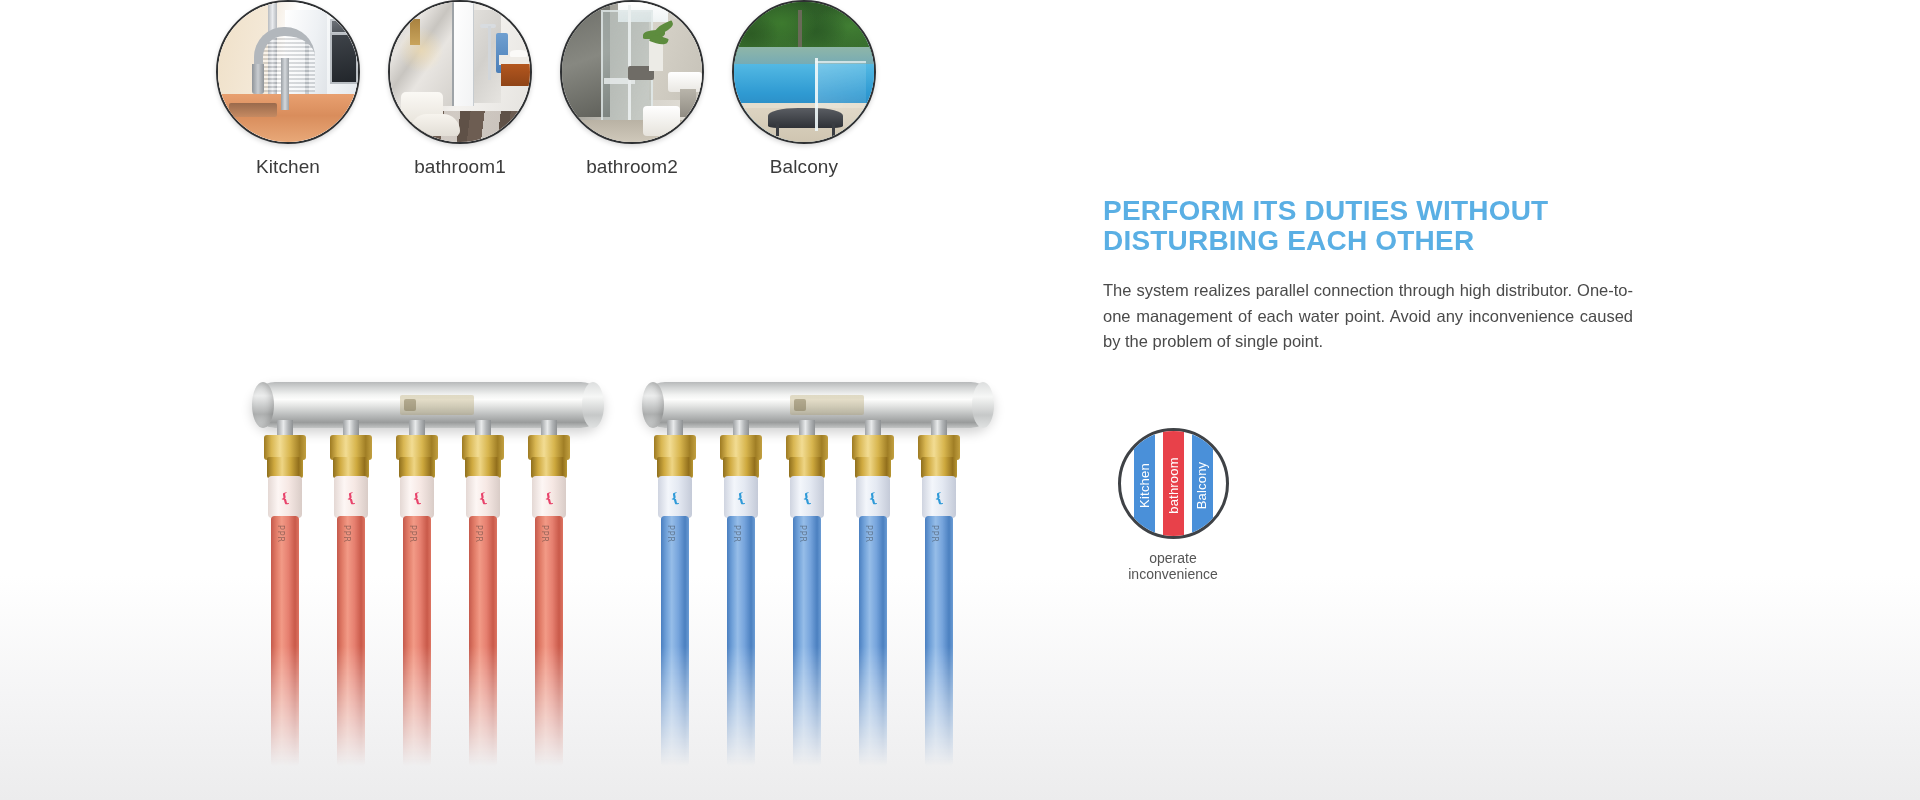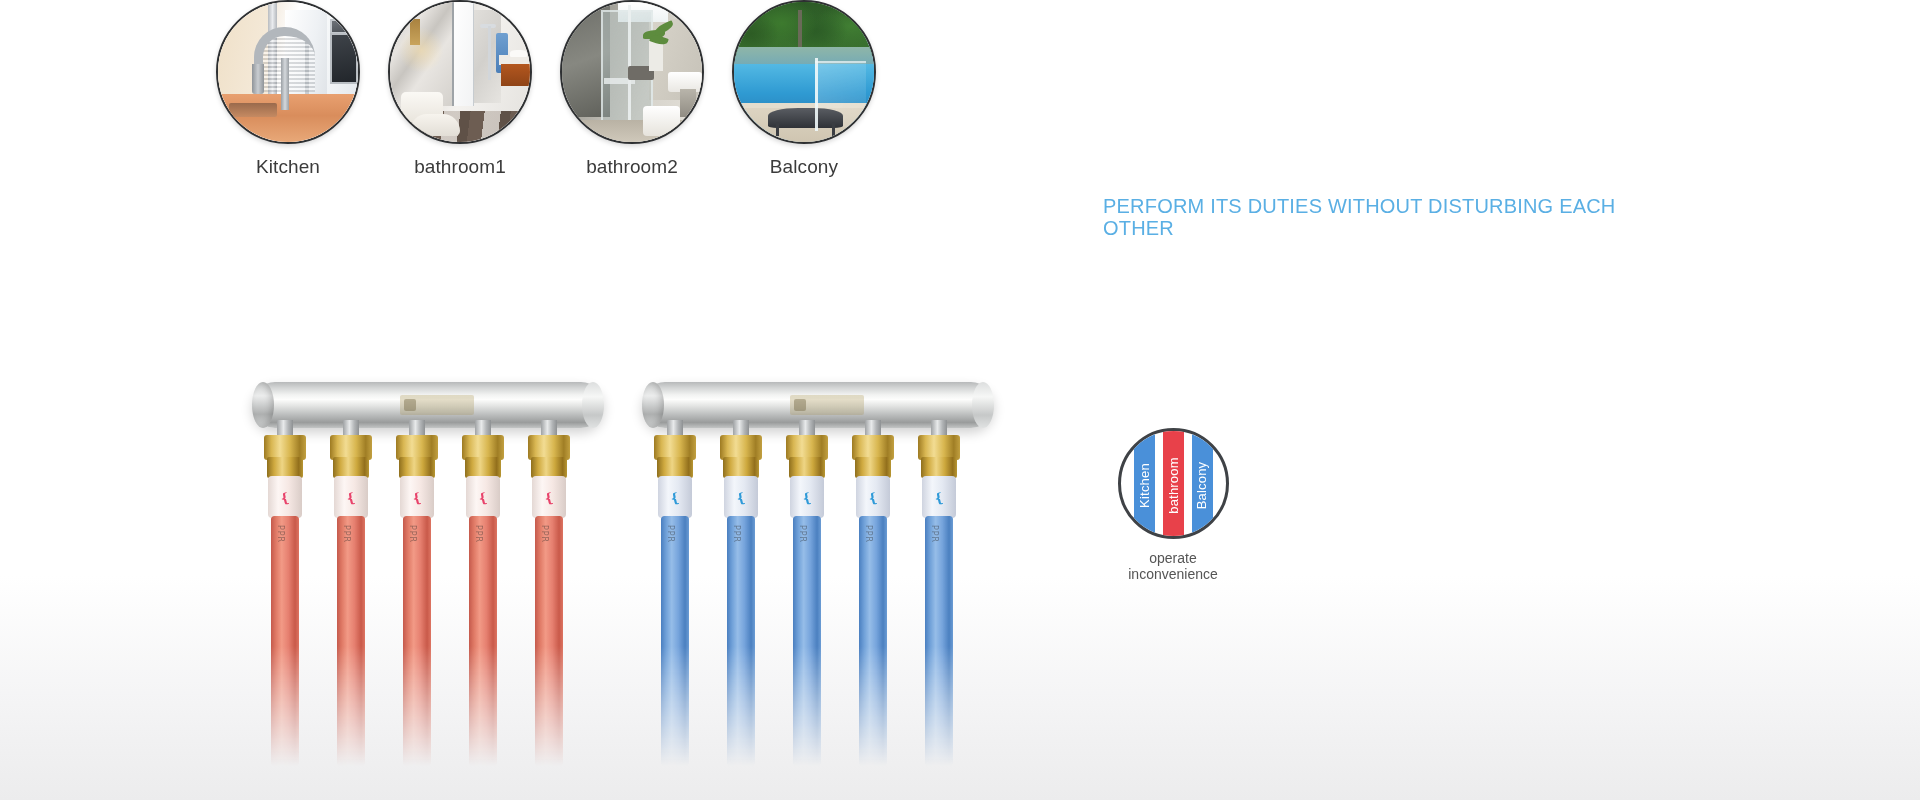--- a/index.html
+++ b/index.html
@@ -286,24 +286,24 @@
   }
 
   
   .copy {
     position: absolute;
     left: 1103px;
     top: 196px;
     width: 530px;
   }
   .headline {
-    font-size: 20px;
+    font-size: 28px;
     line-height: 1.08;
     color: #5aafe4;
-    font-weight: normal;
+    font-weight: bold;
     margin: 0 0 22px 0;
     letter-spacing: 0.2px;
   }
   .bodytext {
     font-size: 16.5px;
     line-height: 1.52;
     color: #4a4a4a;
     text-align: justify;
     margin: 0;
   }
@@ -581,20 +581,21 @@
           <span class="socket-logo cold">❴</span>
         </div>
       <div class="pipe cold">
           <span class="pipe-print">PPR</span>
         </div>
     </div>
   </div>
 
   <div class="copy">
     <h1 class="headline">PERFORM ITS DUTIES WITHOUT DISTURBING EACH OTHER</h1>
+    <p class="bodytext">The system realizes parallel connection through high distributor. One-to-one management of each water point. Avoid any inconvenience caused by the problem of single point.</p>
   </div>
 
   <div class="badge-block">
     <div class="badge-circle">
       <div class="badge-stripe" style="left:13px; background:#4a90d9;">
         <span>Kitchen</span>
       </div>
       <div class="badge-stripe" style="left:42px; background:#e8414a;">
         <span>bathroom</span>
       </div>

